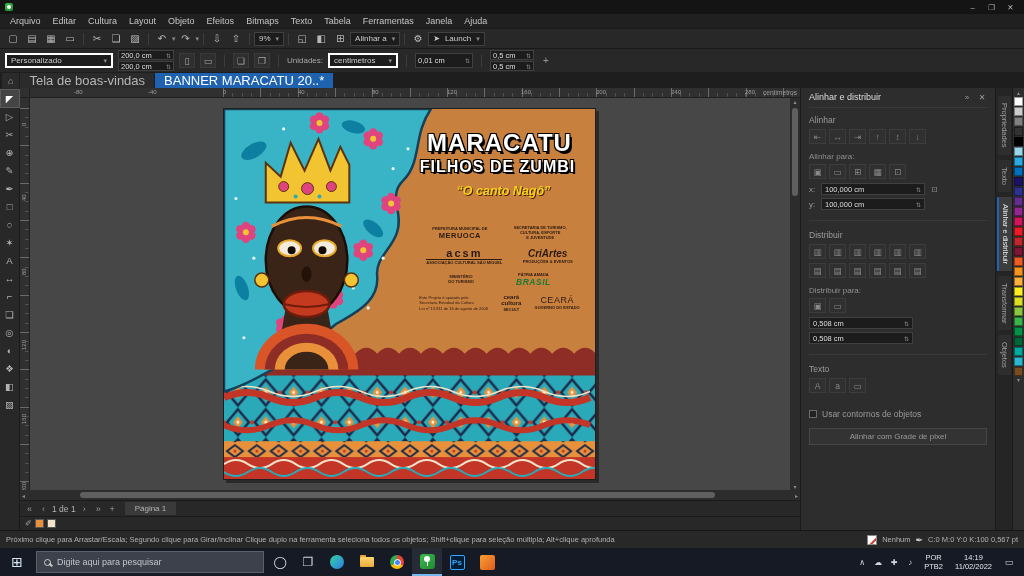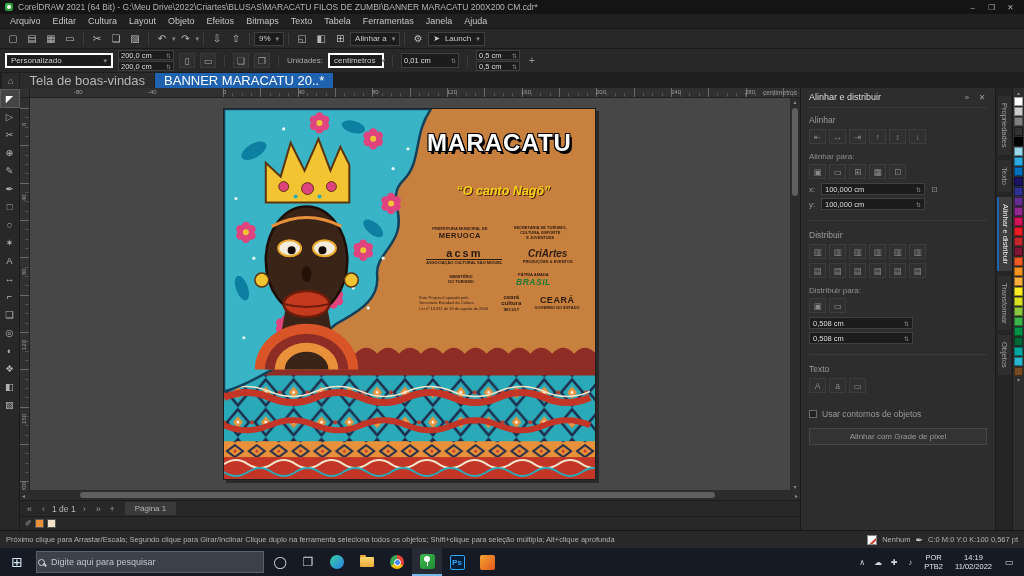--- a/index.html
+++ b/index.html
@@ -101,21 +101,21 @@
   .bn-logos{position:absolute;top:116px;left:186px;right:6px;display:flex;flex-direction:column;gap:7px;color:#2b1a10;text-align:center}
   .lg-row{display:flex;justify-content:space-evenly;align-items:center;gap:4px}
   .lg-tiny{font-size:4px;line-height:1.3;font-weight:bold}
   .pre{white-space:pre-line}
   .lg-name{font-size:7.5px;font-weight:bold;letter-spacing:.5px}
   .lg-acsm{font-size:11px;font-weight:bold;letter-spacing:2px;border-bottom:1px solid #2b1a10;line-height:1}
   .lg-cri{font-size:10px;font-weight:bold;font-style:italic}
   .lg-brasil{font-size:8.5px;font-weight:bold;font-style:italic;color:#1c7a34;letter-spacing:.5px}
   .lg-fine{font-size:4px;line-height:1.35;text-align:left;font-weight:normal}
   .lg-cult{font-size:6px;font-weight:bold;line-height:1.05}
-  .lg-ceara{font-size:9px;font-weight:bold;letter-spacing:.5px}
+  .lg-ceara{font-size:9px;font-weight:normal;letter-spacing:.5px}
 
   
   .docker{width:195px;background:#2d2d2d;border-left:1px solid #1a1a1a;padding:4px 8px;font-size:8.5px;color:#b8b8b8;display:flex;flex-direction:column}
   .dk-head{display:flex;align-items:center;gap:5px;color:#ddd;font-size:9px;padding-bottom:5px;border-bottom:1px solid #3a3a3a}
   .dk-head .sp{margin-left:auto}
   .dk-head-ic{font-size:8px;color:#9a9a9a;width:10px;text-align:center}
   .dk-sec{color:#9a9a9a;margin:7px 0 4px;font-size:8.5px}
   .icon-row{display:flex;gap:3px;margin-bottom:4px}
   .dk-btn{width:17px;height:15px;border:1px solid #3c3c3c;background:#303030;display:flex;align-items:center;justify-content:center;font-size:8.5px;color:#8a8a8a}
   .dk-lbl{color:#8f8f8f;margin:4px 0 3px;font-size:8px}
@@ -140,21 +140,21 @@
   
   .statusbar{height:18px;background:#282828;border-top:1px solid #161616;display:flex;align-items:center;padding:0 6px;font-size:7.5px;color:#b0b0b0;gap:8px}
   .status-right{margin-left:auto;display:flex;align-items:center;gap:5px}
   .fs{width:10px;height:10px;background:#fff;border:1px solid #888;position:relative;overflow:hidden}
   .fs::after{content:"";position:absolute;left:-3px;top:4px;width:18px;height:1.5px;background:#d03a2a;transform:rotate(-45deg)}
   .pen{font-size:9px;color:#ccc}
 
   
   .taskbar{height:28px;background:#151a24;display:flex;align-items:stretch}
   .tk-start{width:34px;display:flex;align-items:center;justify-content:center;font-size:14px;color:#d6e6f5}
-  .tk-search{width:228px;margin:3px 2px;background:#3c414b;border:1px solid #5a5f6a;display:flex;align-items:center;gap:6px;padding:0 1px}
+  .tk-search{width:228px;margin:3px 2px;background:#3c414b;border:1px solid #5a5f6a;display:flex;align-items:center;gap:6px;padding:0 7px}
   .mag{width:7px;height:7px;border:1.5px solid #cfcfcf;border-radius:50%;position:relative;flex:none}
   .mag::after{content:"";position:absolute;width:4px;height:1.5px;background:#cfcfcf;transform:rotate(45deg);right:-3px;bottom:-1px}
   .tk-search input{background:transparent;border:none;outline:none;color:#d5d8dd;font-size:9px;width:180px;font-family:inherit}
   .tk-search input::placeholder{color:#c2c6cc}
   .tk-ic{width:28px;display:flex;align-items:center;justify-content:center;font-size:12px;color:#cfd6e0}
   .tk-app{width:30px;display:flex;align-items:center;justify-content:center}
   .tk-app.active{background:rgba(255,255,255,.08);border-bottom:2px solid var(--ui-taskbar-active,#76b9ed)}
   .ic-edge{width:14px;height:14px;border-radius:50%;background:linear-gradient(135deg,#35d2a2,#2b7de9)}
   .ic-folder{width:14px;height:10px;background:linear-gradient(#ffd76e,#e8a93a);border-radius:1px;position:relative}
   .ic-folder::before{content:"";position:absolute;top:-2px;left:0;width:6px;height:2px;background:#e8a93a;border-radius:1px 1px 0 0}
@@ -171,21 +171,20 @@
   .tk-note{width:22px;display:flex;align-items:center;justify-content:center;font-size:9px;color:#cfd6e0}
   .tk-edge-sliver{width:4px;border-left:1px solid #3a4150}
 </style>
 </head>
 <body>
 
 <div class="app">
 
   <div class="titlebar">
     <span class="appglyph"></span>
-    <span>CorelDRAW 2021 (64 Bit) - G:\Meu Drive\2022\Criartes\BLUSAS\MARACATU FILOS DE ZUMBI\BANNER MARACATU 200X200 CM.cdr*</span>
     <span class="win-controls">
       <span class="win-btn">–</span>
       <span class="win-btn">❐</span>
       <span class="win-btn">✕</span>
     </span>
   </div>
 
   <div class="menubar">
     <span class="mi">Arquivo</span>
     <span class="mi">Editar</span>
@@ -255,21 +254,21 @@
         <span class="spin">⇅</span>
       </span>
     </span>
     <span class="pb-btn">▯</span>
     <span class="pb-btn">▭</span>
     <span class="tbs"></span>
     <span class="pb-btn">❏</span>
     <span class="pb-btn">❐</span>
     <span class="tbs"></span>
     <span class="pb-label">Unidades:</span>
-    <span class="pb-select" style="width:56px">
+    <span class="pb-select" style="width:70px">
       <span>centimetros</span>
       <span class="dd" style="margin-left:auto">▾</span>
     </span>
     <span class="tbs"></span>
     <span class="nfield tall">
       <span>0,01 cm</span>
       <span class="spin">⇅</span>
     </span>
     <span class="tbs"></span>
     <span class="stack">
@@ -439,20 +438,21 @@
               <circle cx="68" cy="142" r="4" fill="#140a04"></circle>
               <circle cx="99" cy="142" r="4" fill="#140a04"></circle>
               <ellipse cx="83" cy="166" rx="5" ry="8" fill="#241209"></ellipse>
               <ellipse class="f-lips" cx="83" cy="196" rx="23" ry="13" stroke="#6e1c0c" stroke-width="2.5"></ellipse>
               <path d="M60 196 Q83 202 106 196" stroke="#6e1c0c" stroke-width="2" fill="none"></path>
               <circle class="f-crown" cx="38" cy="172" r="7" stroke="#5a3410" stroke-width="1.5"></circle>
               <circle class="f-crown" cx="128" cy="172" r="7" stroke="#5a3410" stroke-width="1.5"></circle>
             </svg>
 
             <div class="bn-title1">MARACATU</div>
+            <div class="bn-title2">FILHOS DE ZUMBI</div>
             <div class="bn-sub">“O canto Nagô”</div>
 
             <div class="bn-logos">
               <div class="lg-row">
                 <div>
                   <div class="lg-tiny">PREFEITURA MUNICIPAL DE</div>
                   <div class="lg-name">MERUOCA</div>
                 </div>
                 <div>
                   <div class="lg-tiny pre">SECRETARIA DE TURISMO,

